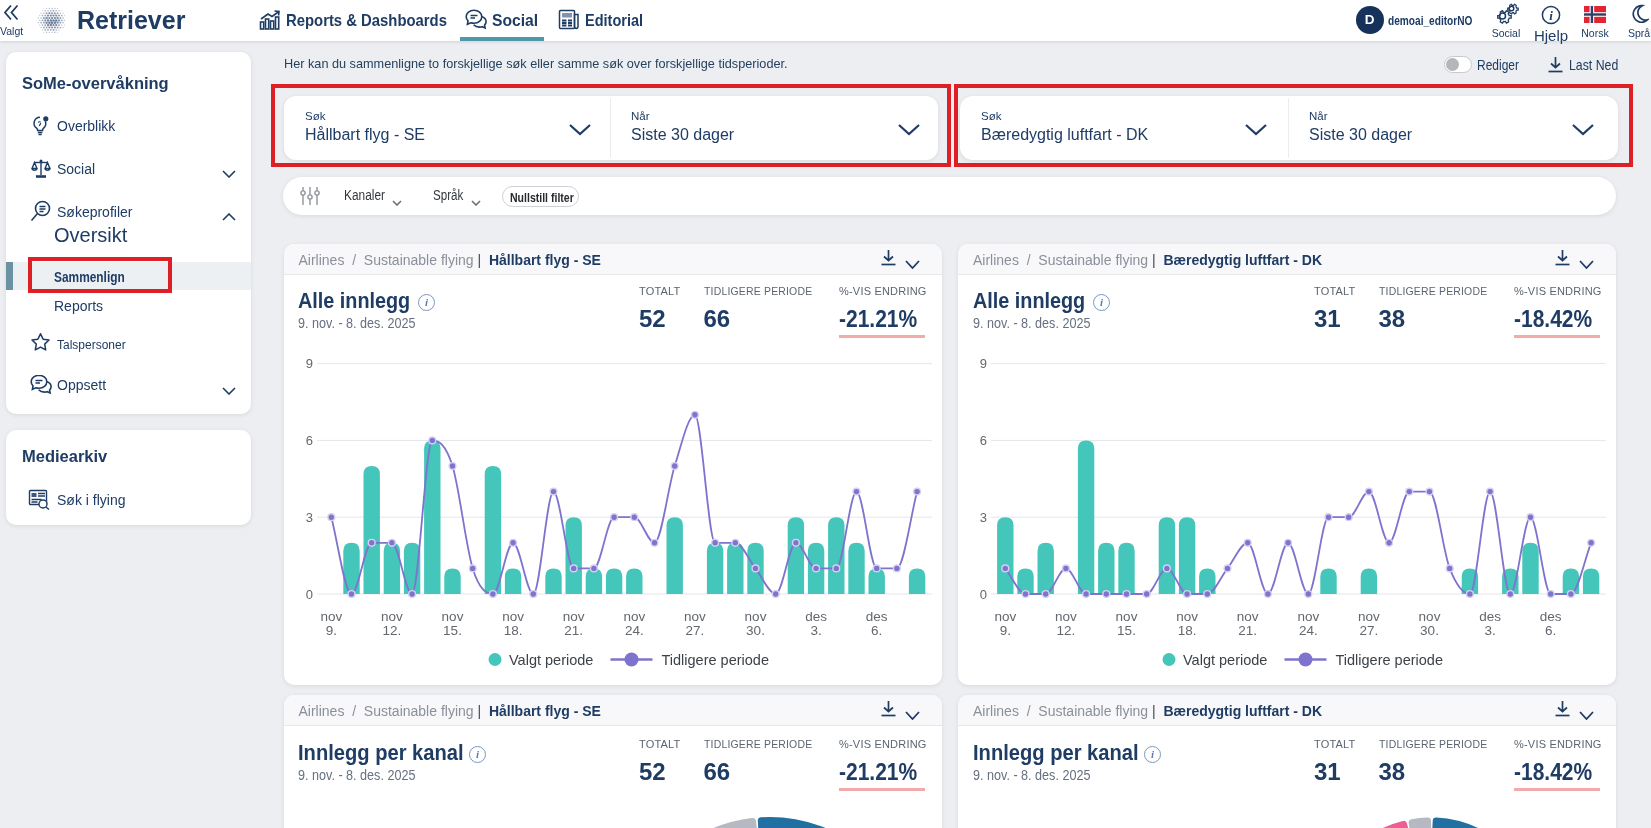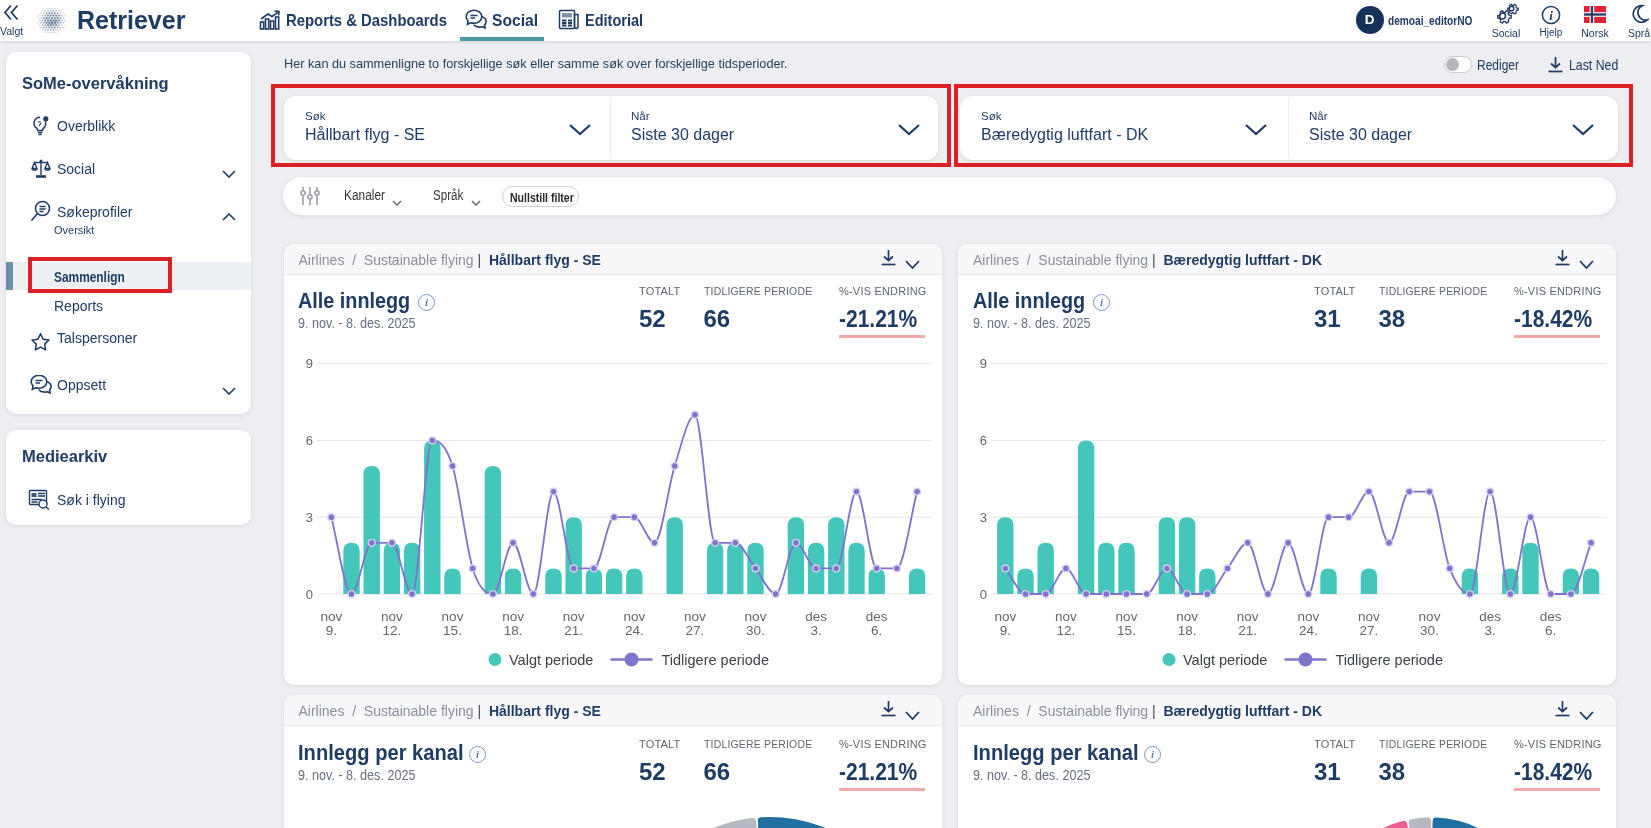--- a/index.html
+++ b/index.html
@@ -157,21 +157,21 @@
           <path d="M17.5 2.2l.7 1.3a3.2 3.2 0 0 1 1.5 0l.8-1.3 1.7 1-.3 1.6a3.2 3.2 0 0 1 .8 1.3h1.5v2h-1.5a3.2 3.2 0 0 1-.8 1.3l.3 1.6-1.7 1-.8-1.3a3.2 3.2 0 0 1-1.5 0l-.7 1.3-1.8-1 .3-1.6a3.2 3.2 0 0 1-.8-1.3H13.7v-2h1.5a3.2 3.2 0 0 1 .8-1.3l-.3-1.6Z" stroke-width="1.2"></path>
         </g>
       </svg></div>
 <div class="abs navy" style="left:1481px;top:27px;width:50px;text-align:center;font-size:10.5px">Social</div>
 <div class="abs" style="left:1541px;top:5px"><svg width="20" height="20" viewBox="0 0 20 20" style="">
         <g stroke="#1e3c64" stroke-width="1.5" fill="none">
           <circle cx="10" cy="10" r="8.6"></circle>
         </g>
         <text x="10" y="14.5" text-anchor="middle" font-family="Liberation Serif, serif" font-style="italic" font-weight="bold" font-size="13" fill="#1e3c64">i</text>
       </svg></div>
-<div class="abs navy" style="left:1526px;top:27px;width:50px;text-align:center;font-size:10px">Hjelp</div>
+<div class="abs navy" style="left:1526px;top:27px;width:50px;text-align:center;font-size:15px">Hjelp</div>
 <div class="abs" style="left:1584px;top:6px"><svg width="22" height="17" viewBox="0 0 22 17" style="">
         <rect width="22" height="17" fill="#e32434"></rect>
         <rect x="0" y="6.2" width="22" height="4.6" fill="#fff"></rect>
         <rect x="5.6" y="0" width="4.6" height="17" fill="#fff"></rect>
         <rect x="0" y="7.3" width="22" height="2.4" fill="#2b3f6b"></rect>
         <rect x="6.7" y="0" width="2.4" height="17" fill="#2b3f6b"></rect>
       </svg></div>
 <div class="abs navy" style="left:1570px;top:27px;width:50px;text-align:center;font-size:10.5px">Norsk</div>
 <div class="abs" style="left:1630px;top:4px"><svg width="19" height="19" viewBox="0 0 19 19" style="">
         <path d="M12.2 1.7a8.3 8.3 0 1 0 5.2 14.2 7.6 7.6 0 0 1-5.2-14.2Z" stroke="#1e3c64" stroke-width="1.7" fill="none"></path>
@@ -207,30 +207,30 @@
         <g stroke="#1e3c64" stroke-width="1.6" fill="none">
           <circle cx="12.5" cy="8.5" r="7"></circle>
           <path d="M7.3 13.8 1.5 20.5"></path>
           <path d="M9.5 6.5h6M9.5 9h6M9.5 11.5h4" stroke-width="1.3"></path>
         </g>
       </svg></div>
 <div class="abs navy" style="left:57px;top:204px;font-size:14px">Søkeprofiler</div>
 <div class="abs" style="left:222px;top:207px"><svg width="14" height="8" viewBox="0 0 14 8" style="">
         <path d="M1 7 L7.0 1 L13 7" stroke="#1e3c64" stroke-width="1.6" fill="none"></path>
       </svg></div>
-<div class="abs navy" style="left:54px;top:224px;font-size:11px">Oversikt</div>
+<div class="abs navy" style="left:54px;top:224px;font-size:20px">Oversikt</div>
 <div class="abs" style="left:6px;top:262px;width:245px;height:28px;background:#edf0f3"></div>
 <div class="abs" style="left:6px;top:262px;width:7px;height:28px;background:#6b92a3"></div>
 <div class="abs navy" style="left:54px;top:269px;font-size:14px;font-weight:bold;transform:scaleX(.85);transform-origin:left">Sammenlign</div>
 <div class="abs" style="left:28px;top:257px;width:144px;height:36px;border:4px solid #dd2026"></div>
 <div class="abs navy" style="left:54px;top:298px;font-size:14px">Reports</div>
 <div class="abs" style="left:30px;top:332px"><svg width="21" height="20" viewBox="0 0 21 20" style="">
         <path d="M10.5 1.8l2.6 5.4 5.9.8-4.3 4.1 1 5.8-5.2-2.8-5.2 2.8 1-5.8L2 8l5.9-.8Z" stroke="#1e3c64" stroke-width="1.5" fill="none" stroke-linejoin="round"></path>
       </svg></div>
-<div class="abs navy" style="left:57px;top:330px;font-size:14px">Talspersoner</div>
+<div class="abs navy" style="left:57px;top:338px;font-size:12px">Talspersoner</div>
 <div class="abs" style="left:30px;top:374px"><svg width="23" height="21" viewBox="0 0 23 21" style="">
         <g stroke="#1e3c64" stroke-width="1.6" fill="none">
           <path d="M9 1.2c-4.3 0-7.8 2.9-7.8 6.5 0 1.6.7 3.1 1.8 4.2l-.6 3.4 3.4-1.5c1 .3 2 .5 3.2.5 4.3 0 7.8-2.9 7.8-6.5S13.3 1.2 9 1.2Z"></path>
           <path d="M16.5 7.4c2.6.8 4.6 2.8 4.6 5.2 0 1.3-.6 2.6-1.5 3.5l.5 2.9-2.9-1.3c-.8.3-1.7.4-2.7.4-2.4 0-4.5-.9-5.9-2.4"></path>
           <path d="M5.5 6.5h7M5.5 9h4.5" stroke-width="1.4"></path>
         </g>
       </svg></div>
 <div class="abs navy" style="left:57px;top:377px;font-size:14px">Oppsett</div>
 <div class="abs" style="left:222px;top:381px"><svg width="14" height="8" viewBox="0 0 14 8" style="">
         <path d="M1 1 L7.0 7 L13 1" stroke="#1e3c64" stroke-width="1.6" fill="none"></path>

